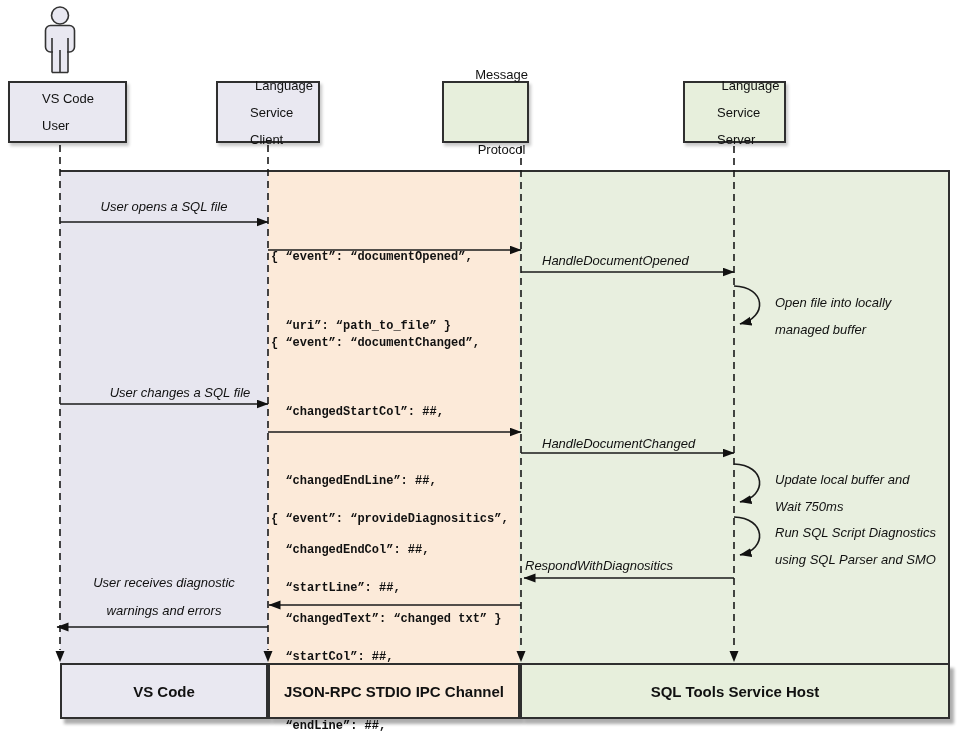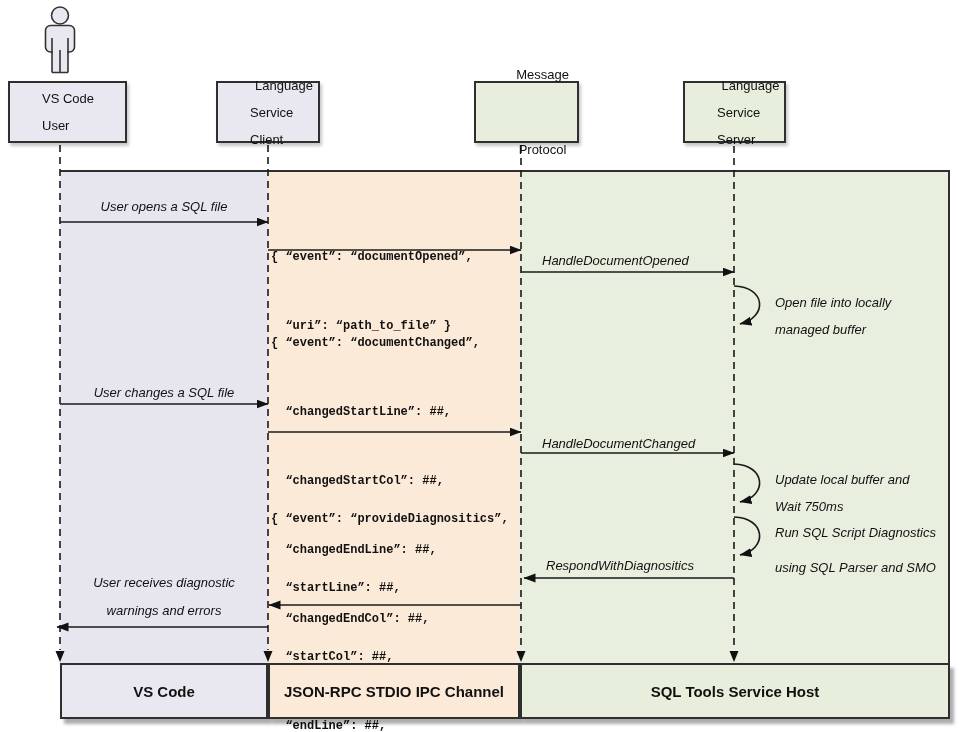--- a/index.html
+++ b/index.html
@@ -78,51 +78,50 @@
     </g>
   </svg>
 
   <div class="hbox lavender" style="left:8px;width:119px;">
     <span>VS Code User</span>
   </div>
   <div class="hbox lavender" style="left:216px;width:104px;">
     <span>Language</span>
     <span>Service Client</span>
   </div>
-  <div class="hbox green" style="left:474px;width:105px;gap:48px;">
+  <div class="hbox green" style="left:442px;width:87px;gap:48px;">
     <span>Message</span>
     <span>Protocol</span>
   </div>
   <div class="hbox green" style="left:683px;width:103px;">
     <span>Language</span>
     <span>Service Server</span>
   </div>
 
   <div class="lbl ctr" style="top:197px;">User opens a SQL file</div>
-  <div class="lbl ctr" style="top:383px;">User changes a SQL file</div>
+  <div class="lbl ctr" style="top:383px;padding-left:16px;">User changes a SQL file</div>
   <div class="lbl ctr" style="top:573px;">User receives diagnostic</div>
   <div class="lbl ctr" style="top:601px;">warnings and errors</div>
   <div class="lbl" style="left:542px;top:251px;">HandleDocumentOpened</div>
   <div class="lbl" style="left:542px;top:434px;text-align:center;">HandleDocumentChanged</div>
-  <div class="lbl" style="left:546px;top:556px;">RespondWithDiagnositics</div>
+  <div class="lbl" style="left:525px;top:556px;">RespondWithDiagnositics</div>
 
   <div class="lbl" style="left:775px;top:293px;">Open file into locally</div>
   <div class="lbl" style="left:775px;top:320px;">managed buffer</div>
   <div class="lbl" style="left:775px;top:470px;">Update local buffer and</div>
   <div class="lbl" style="left:775px;top:497px;">Wait 750ms</div>
   <div class="lbl" style="left:775px;top:523px;">Run SQL Script Diagnostics</div>
-  <div class="lbl" style="left:775px;top:550px;margin-top:8px;">using SQL Parser and SMO</div>
+  <div class="lbl" style="left:775px;top:550px;">using SQL Parser and SMO</div>
 
   <div class="code" style="top:200px;">
     <div>{ “event”: “documentOpened”,</div>
     <div>  “uri”: “path_to_file” }</div>
   </div>
   <div class="code" style="top:286px;">
     <div>{ “event”: “documentChanged”,</div>
-    <div>  “changedStartLine”: ##,</div>
     <div>  “changedStartCol”: ##,</div>
     <div>  “changedEndLine”: ##,</div>
     <div>  “changedEndCol”: ##,</div>
     <div>  “changedText”: “changed txt” }</div>
   </div>
   <div class="code" style="top:462px;">
     <div>{ “event”: “provideDiagnositics”,</div>
     <div>  “startLine”: ##,</div>
     <div>  “startCol”: ##,</div>
     <div>  “endLine”: ##,</div>

